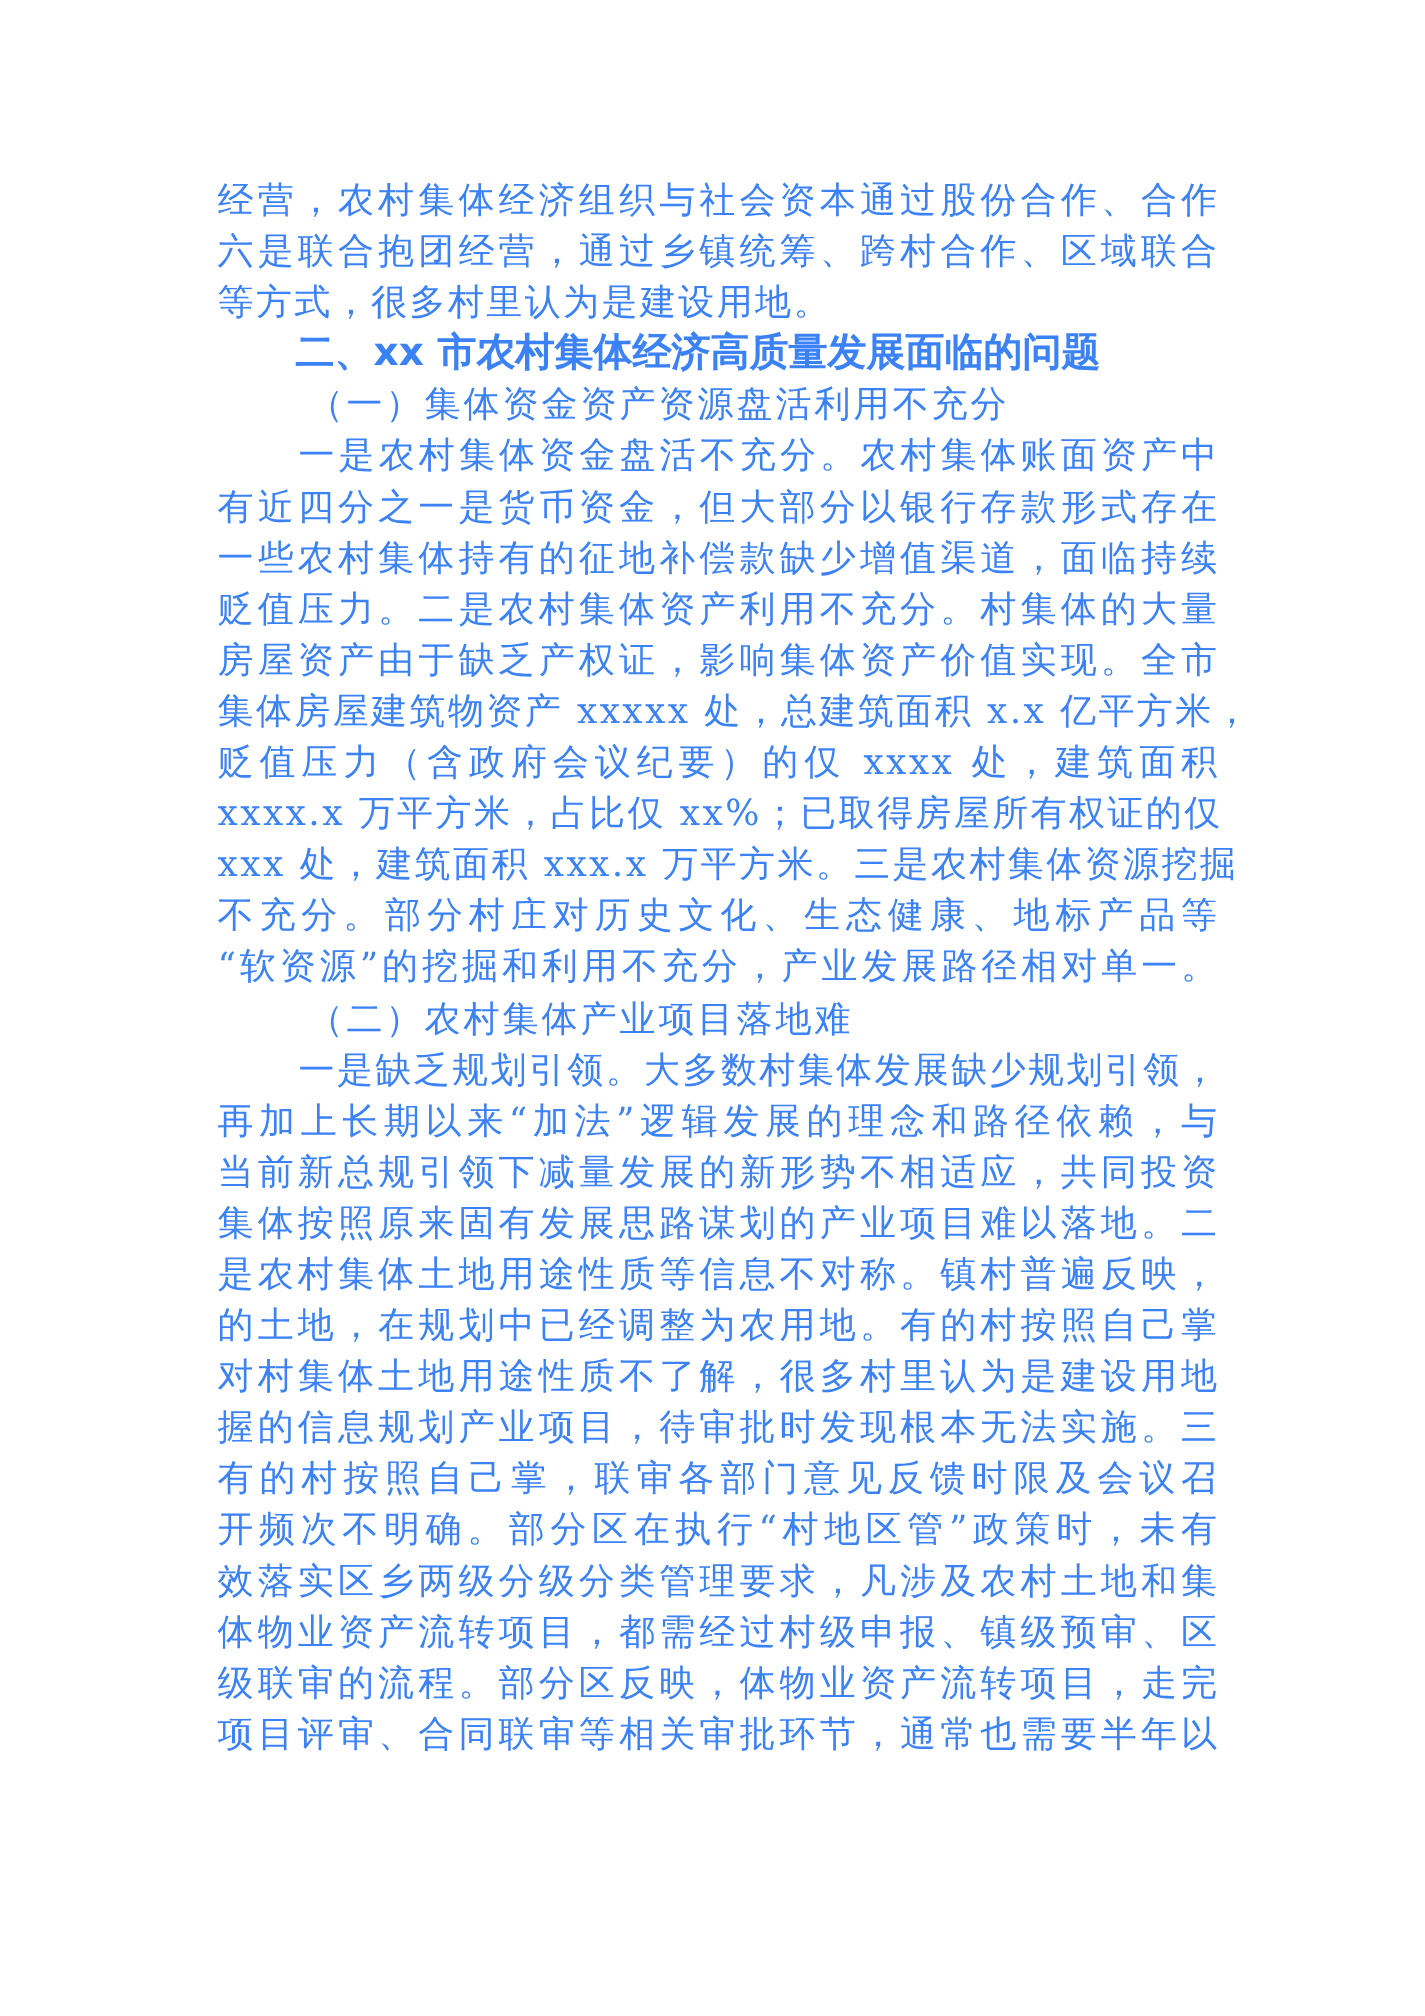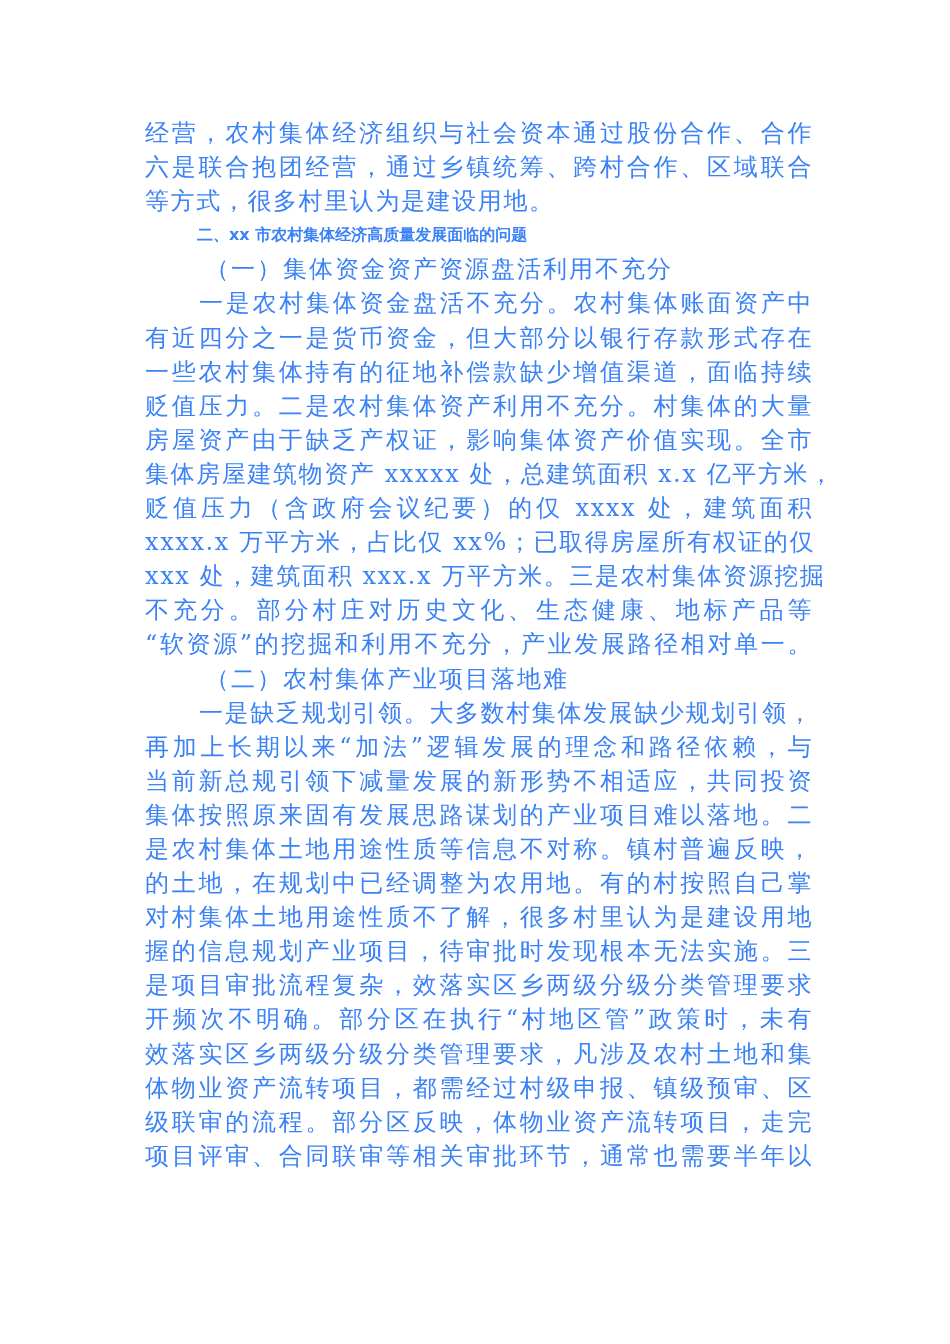--- a/index.html
+++ b/index.html
@@ -5,21 +5,21 @@
   html, body { margin: 0; padding: 0; background: #ffffff; }
   body { width: 950px; height: 1344px; overflow: hidden; position: relative; }
   .page {
     position: absolute; left: 145px; top: 116px; width: 668px;
     font-family: "DejaVu Serif", "Liberation Serif", serif;
     font-size: 24px; line-height: 34.1px; color: #3b82f6;
   }
   .line { white-space: nowrap; text-align: justify; text-align-last: justify; display: block; height: 34.1px; letter-spacing: 1.6px; }
   .line.last { text-align-last: left; }
   .indent { padding-left: 54px; }
-  .h2 { font-family: "DejaVu Sans", "Liberation Sans", sans-serif; font-weight: bold; padding-left: 52px; text-align-last: left; letter-spacing: 0; font-size: 16px; }
+  .h2 { font-family: "DejaVu Sans", "Liberation Sans", sans-serif; font-weight: bold; padding-left: 52px; text-align-last: left; letter-spacing: 0; font-size: 26px; }
   .h3 { padding-left: 60px; text-align-last: left; letter-spacing: 2px; }
 </style>
 </head>
 <body>
 
 <div class="page">
   <div>
     <span class="line">经营，农村集体经济组织与社会资本通过股份合作、合作</span>
     <span class="line">六是联合抱团经营，通过乡镇统筹、跨村合作、区域联合</span>
     <span class="line last">等方式，很多村里认为是建设用地。</span>
@@ -45,20 +45,20 @@
   <span class="line h3">（二）农村集体产业项目落地难</span>
   <div>
     <span class="line indent">一是缺乏规划引领。大多数村集体发展缺少规划引领，</span>
     <span class="line">再加上长期以来“加法”逻辑发展的理念和路径依赖，与</span>
     <span class="line">当前新总规引领下减量发展的新形势不相适应，共同投资</span>
     <span class="line">集体按照原来固有发展思路谋划的产业项目难以落地。二</span>
     <span class="line">是农村集体土地用途性质等信息不对称。镇村普遍反映，</span>
     <span class="line">的土地，在规划中已经调整为农用地。有的村按照自己掌</span>
     <span class="line">对村集体土地用途性质不了解，很多村里认为是建设用地</span>
     <span class="line">握的信息规划产业项目，待审批时发现根本无法实施。三</span>
-    <span class="line">是项目审批流程复杂，效落实区乡两级分级分类管理要求</span>
+    <span class="line">有的村按照自己掌，联审各部门意见反馈时限及会议召</span>
     <span class="line">开频次不明确。部分区在执行“村地区管”政策时，未有</span>
     <span class="line">效落实区乡两级分级分类管理要求，凡涉及农村土地和集</span>
     <span class="line">体物业资产流转项目，都需经过村级申报、镇级预审、区</span>
     <span class="line">级联审的流程。部分区反映，体物业资产流转项目，走完</span>
     <span class="line">项目评审、合同联审等相关审批环节，通常也需要半年以</span>
   </div>
 </div>
 
 </body></html>

